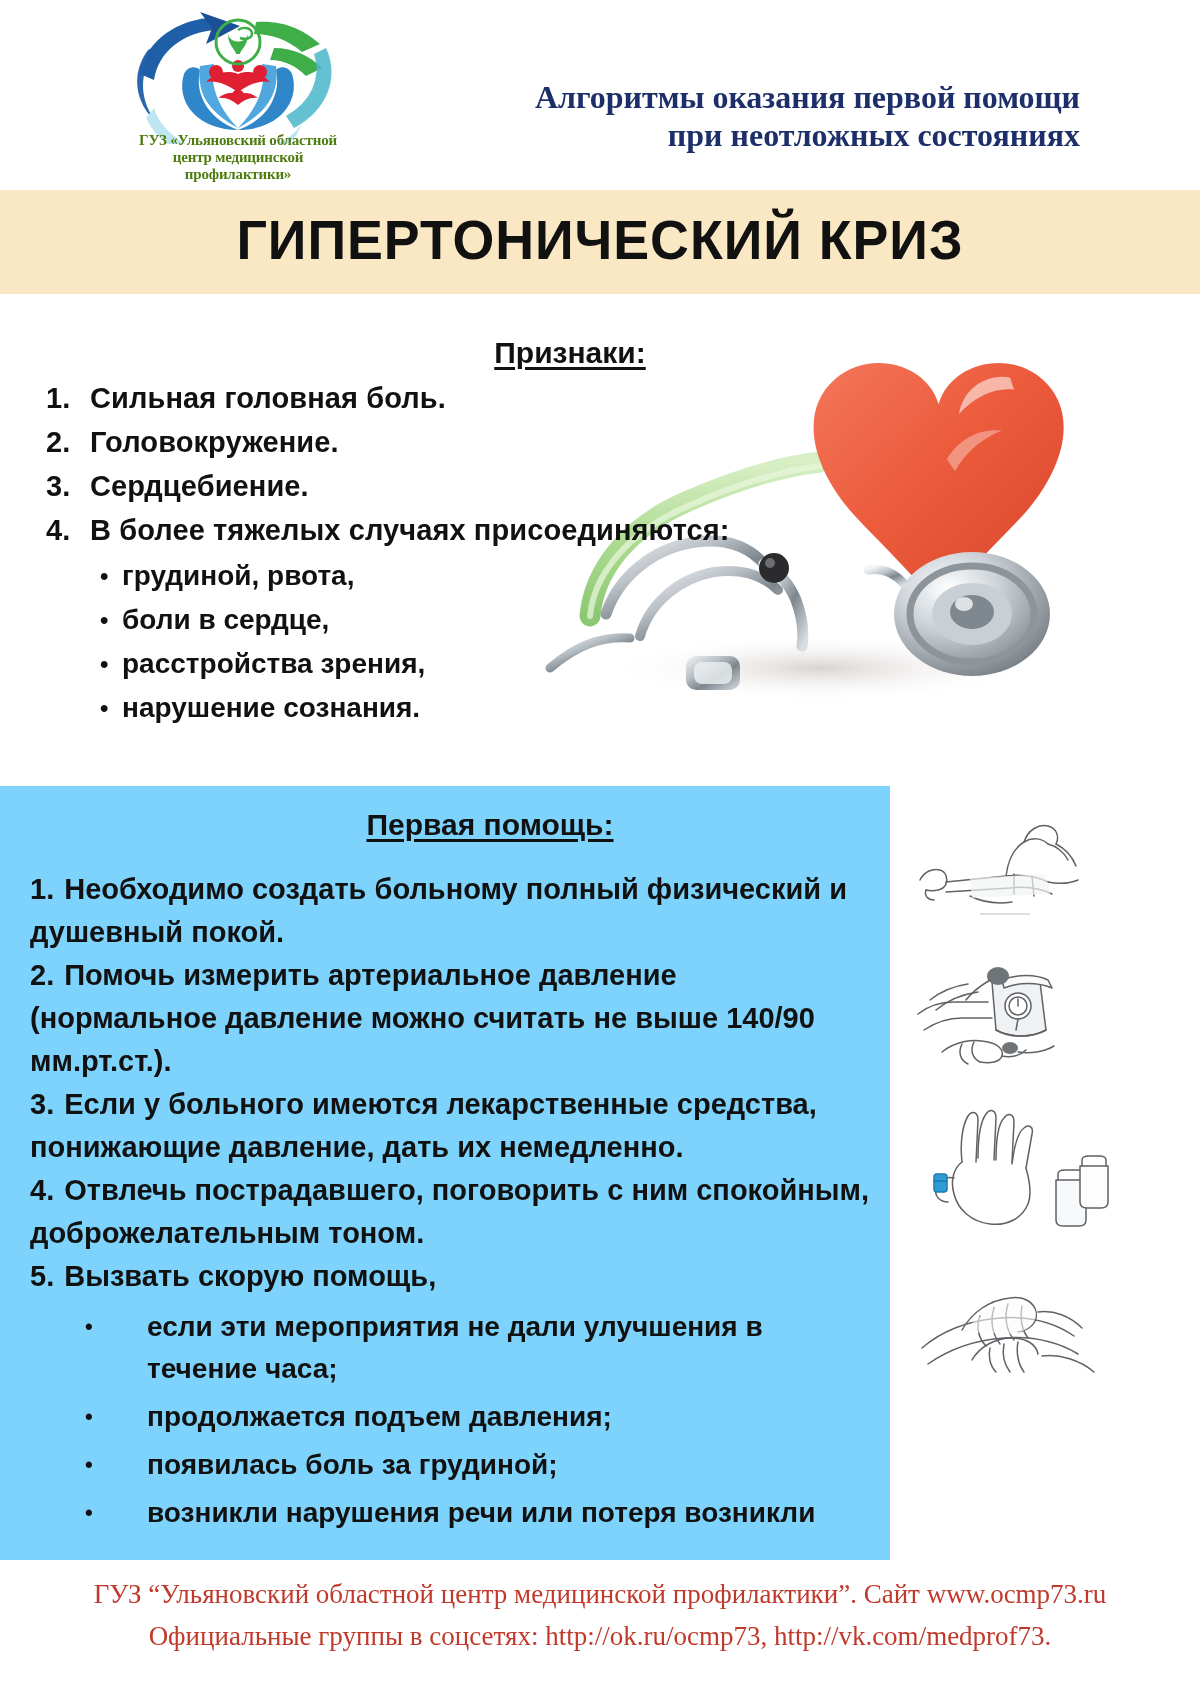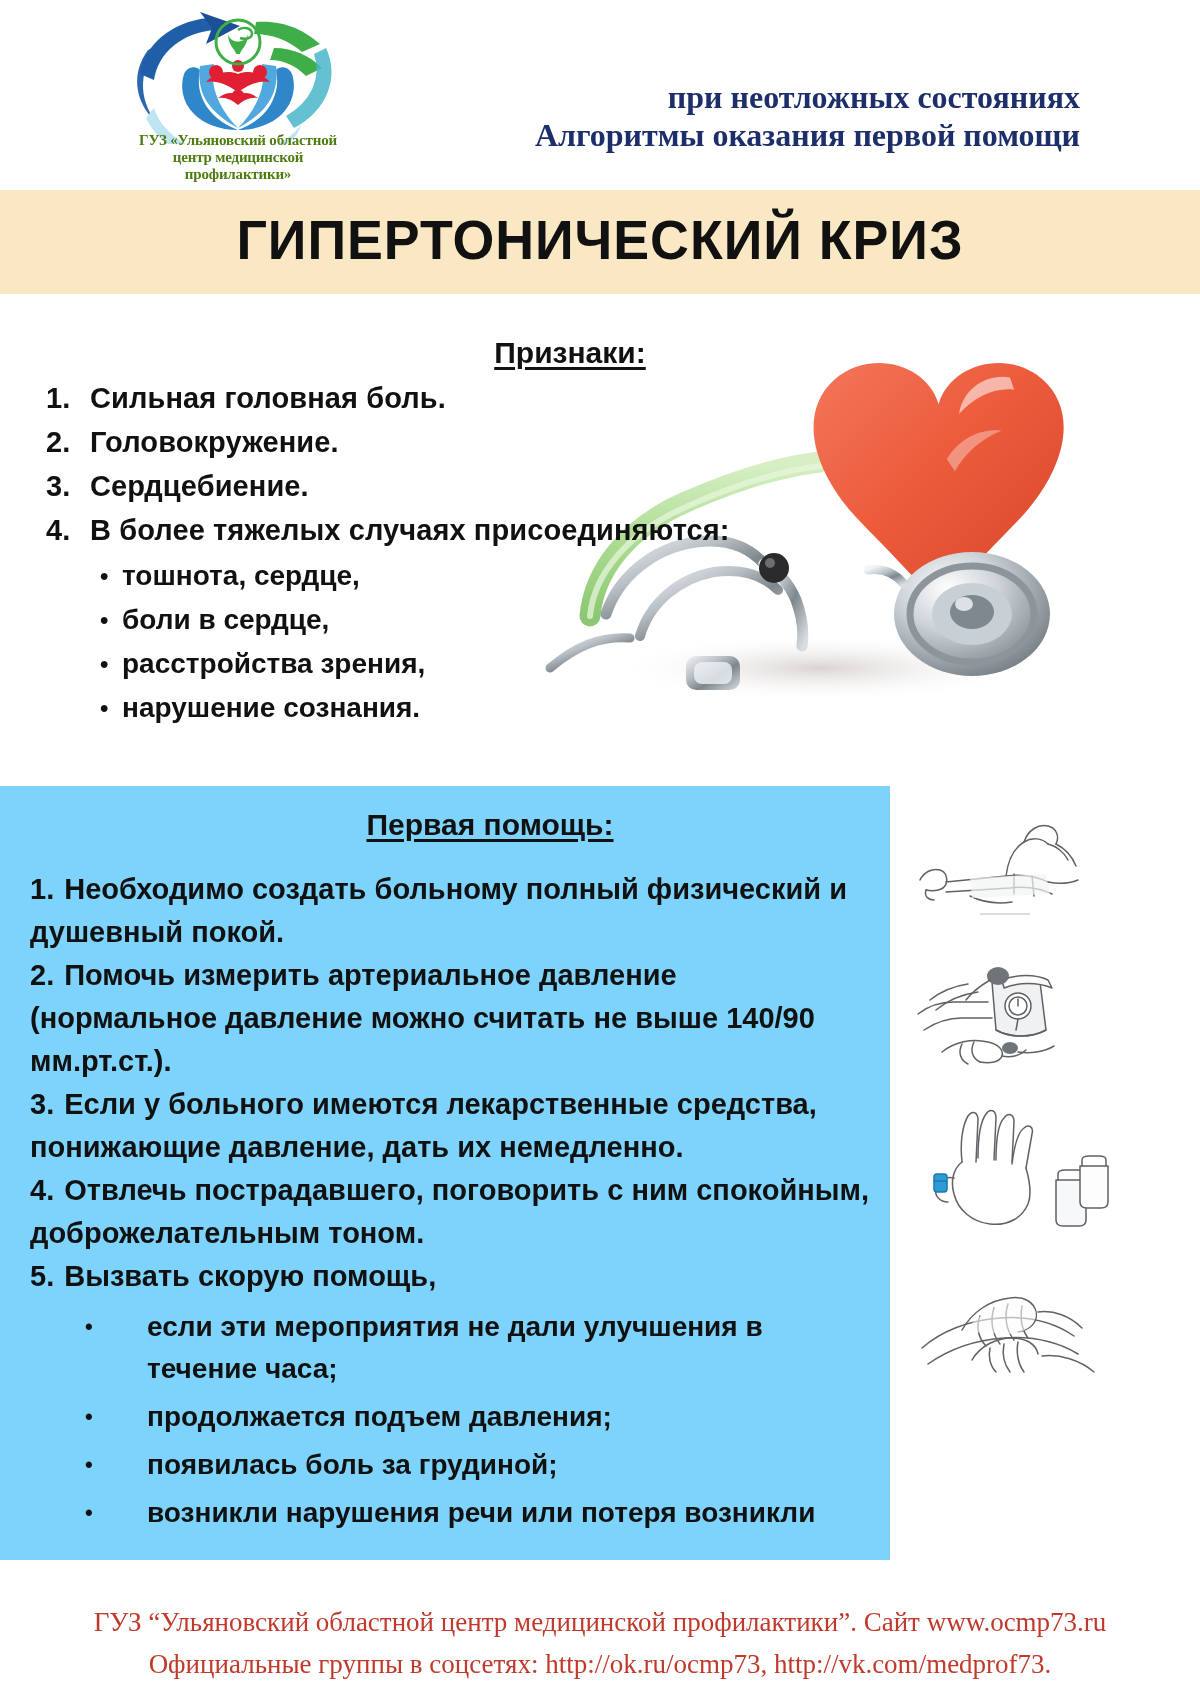--- a/index.html
+++ b/index.html
@@ -211,21 +211,20 @@
     width: 1200px; height: 136px;
     background: #ffffff;
   }
   .footer-line {
     width: 1200px;
     text-align: center;
     color: #c0392b;
     font-family: "Liberation Serif", serif;
     font-size: 27px;
     line-height: 40px;
-    margin-top: 28px;
   }
   .footer-line.l1 { position: absolute; top: 12px; }
   .footer-line.l2 { position: absolute; top: 54px; }
 </style>
 </head>
 <body>
 
 <div class="page">
 
   <div class="header">
@@ -262,22 +261,22 @@
         <path d="M150 26 C156 22 164 24 164 30 C164 34 158 36 152 34" fill="none" stroke="#3fae49" stroke-width="2.4"></path>
       </svg>
       <div class="logo-caption">
         <div>ГУЗ «Ульяновский областной</div>
         <div>центр медицинской</div>
         <div>профилактики»</div>
       </div>
     </div>
 
     <div class="header-title">
+      <div>Алгоритмы оказания первой помощи</div>
       <div>при неотложных состояниях</div>
-      <div>Алгоритмы оказания первой помощи</div>
     </div>
   </div>
 
   <div class="title-band">
     <div class="title-text">ГИПЕРТОНИЧЕСКИЙ КРИЗ</div>
   </div>
 
   <div class="signs-section">
 
     <svg class="heart-photo" viewBox="0 0 620 400">
@@ -355,21 +354,21 @@
         <span class="txt">Сердцебиение.</span>
       </div>
       <div class="li">
         <span class="num">4.</span>
         <span class="txt">В более тяжелых случаях присоединяются:</span>
       </div>
 
       <div class="signs-sub">
         <div class="sli">
           <span class="dot">•</span>
-          <span class="txt">тошнота, сердце,</span>
+          <span class="txt">грудиной, рвота,</span>
         </div>
         <div class="sli">
           <span class="dot">•</span>
           <span class="txt">боли в сердце,</span>
         </div>
         <div class="sli">
           <span class="dot">•</span>
           <span class="txt">расстройства зрения,</span>
         </div>
         <div class="sli">

